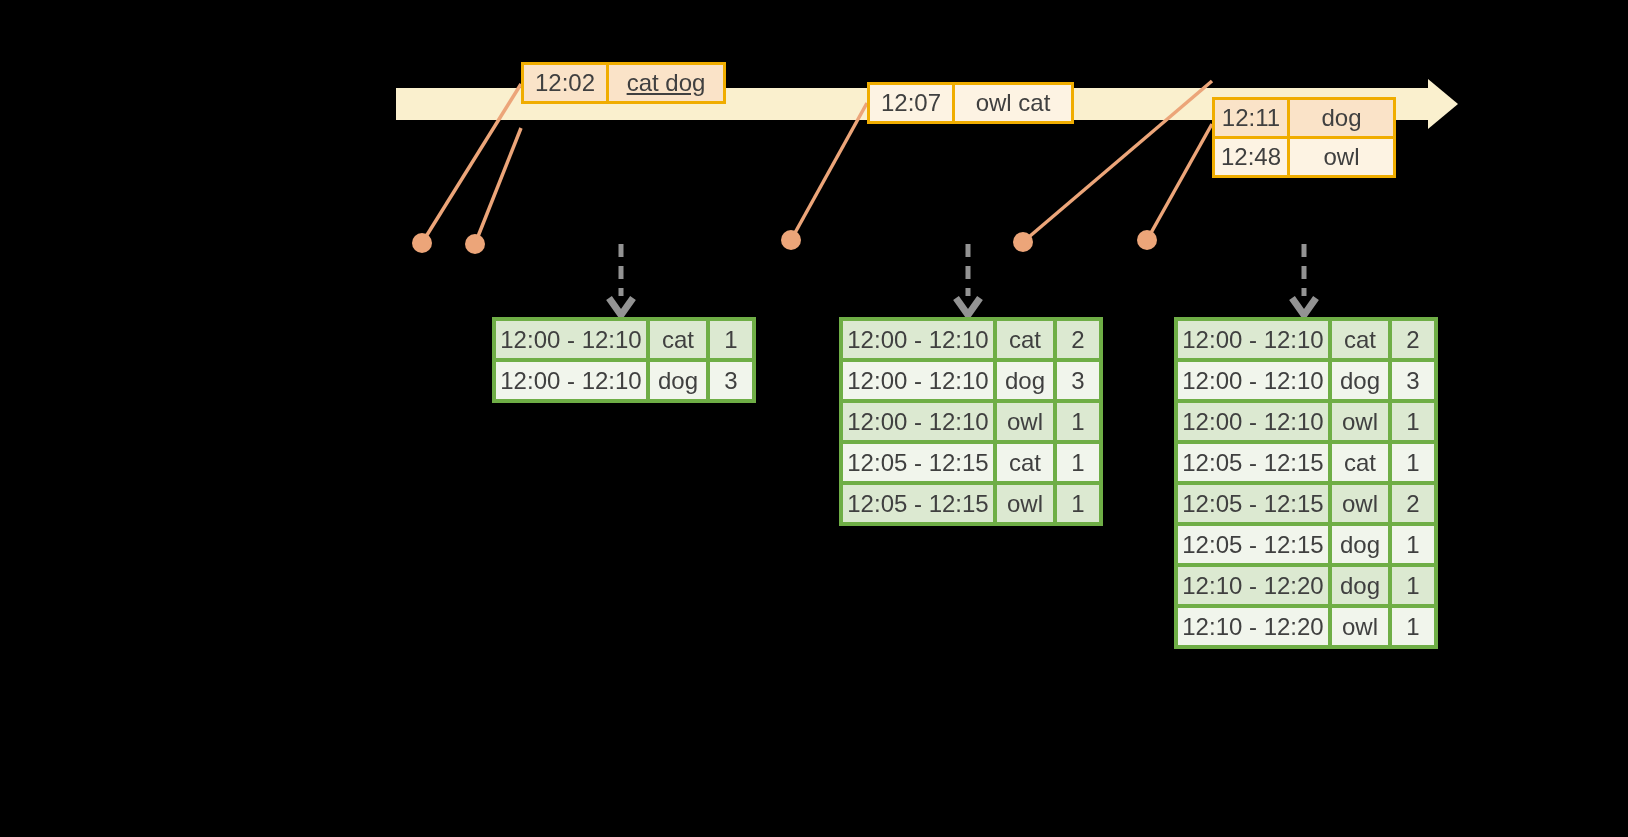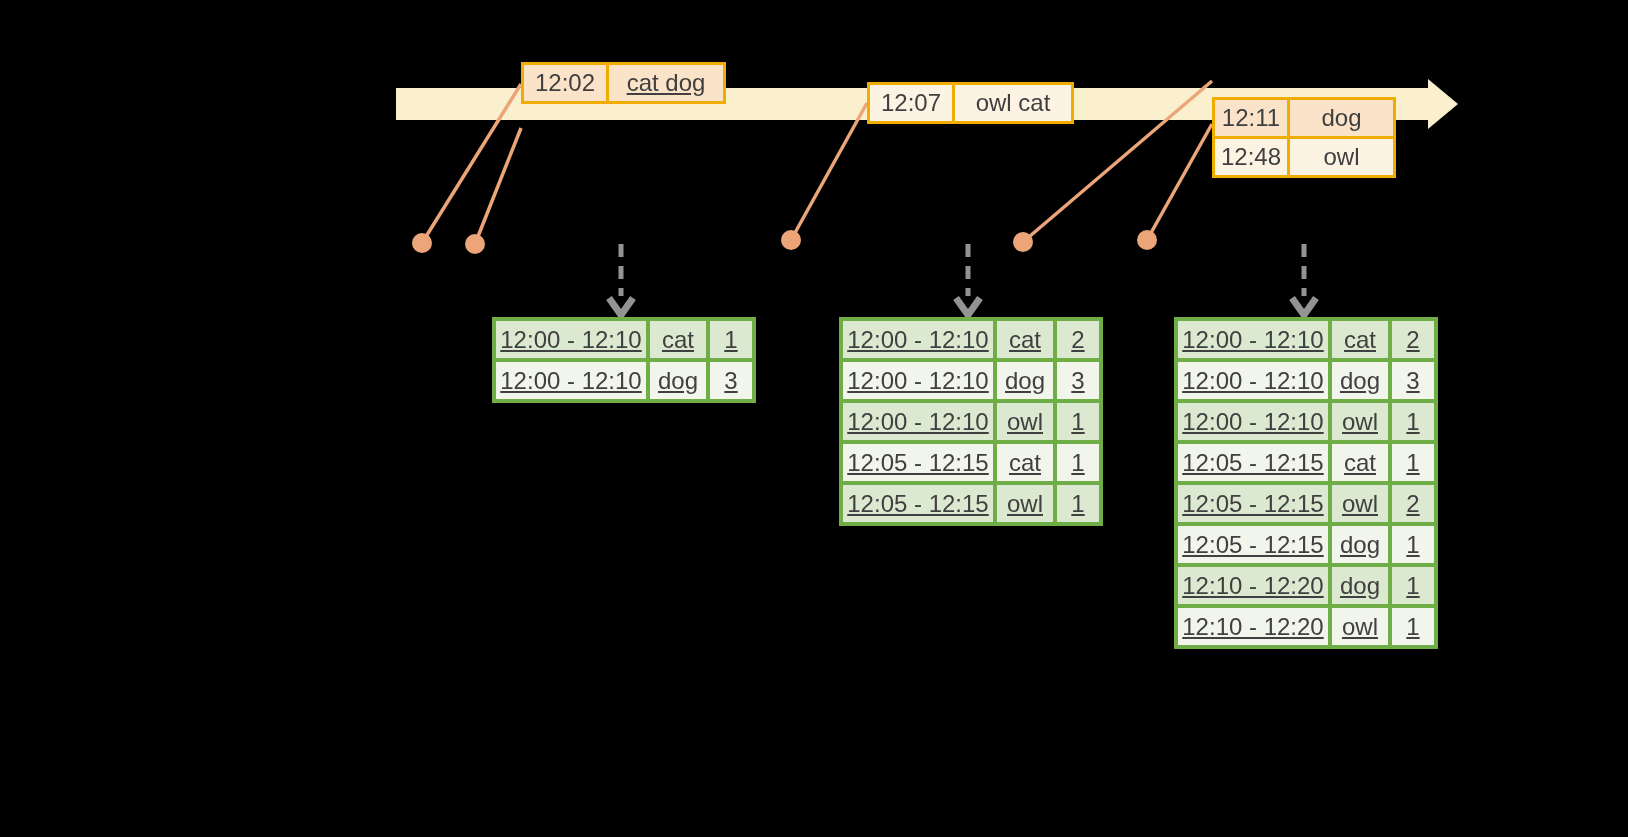--- a/index.html
+++ b/index.html
@@ -77,21 +77,20 @@
   .event-table .row-light td{ background:var(--event-row-light); }
   .et-time{ width:80px; }
   .et1-words{ width:112px;text-decoration:underline; }
   .et2-time{ width:80px; }
   .et2-words{ width:114px; }
   .et3-time{ width:70px; }
   .et3-words{ width:101px; }
   .result-table td{
     border:4px solid var(--result-border);
     height:35px;
-    text-decoration:underline;
   }
   .result-table .row-dark td{ background:var(--result-row-dark); }
   .result-table .row-light td{ background:var(--result-row-light); }
   .rt-window{ width:148px; }
   .rt-word{ width:54px; }
   .rt-count{ width:40px; }
   #t-event-1{ left:521px; top:62px; }
   #t-event-2{ left:867px; top:82px; }
   #t-event-3{ left:1212px; top:63px;margin-top:34px; }
   #t-result-1{ left:492px; top:317px; }

